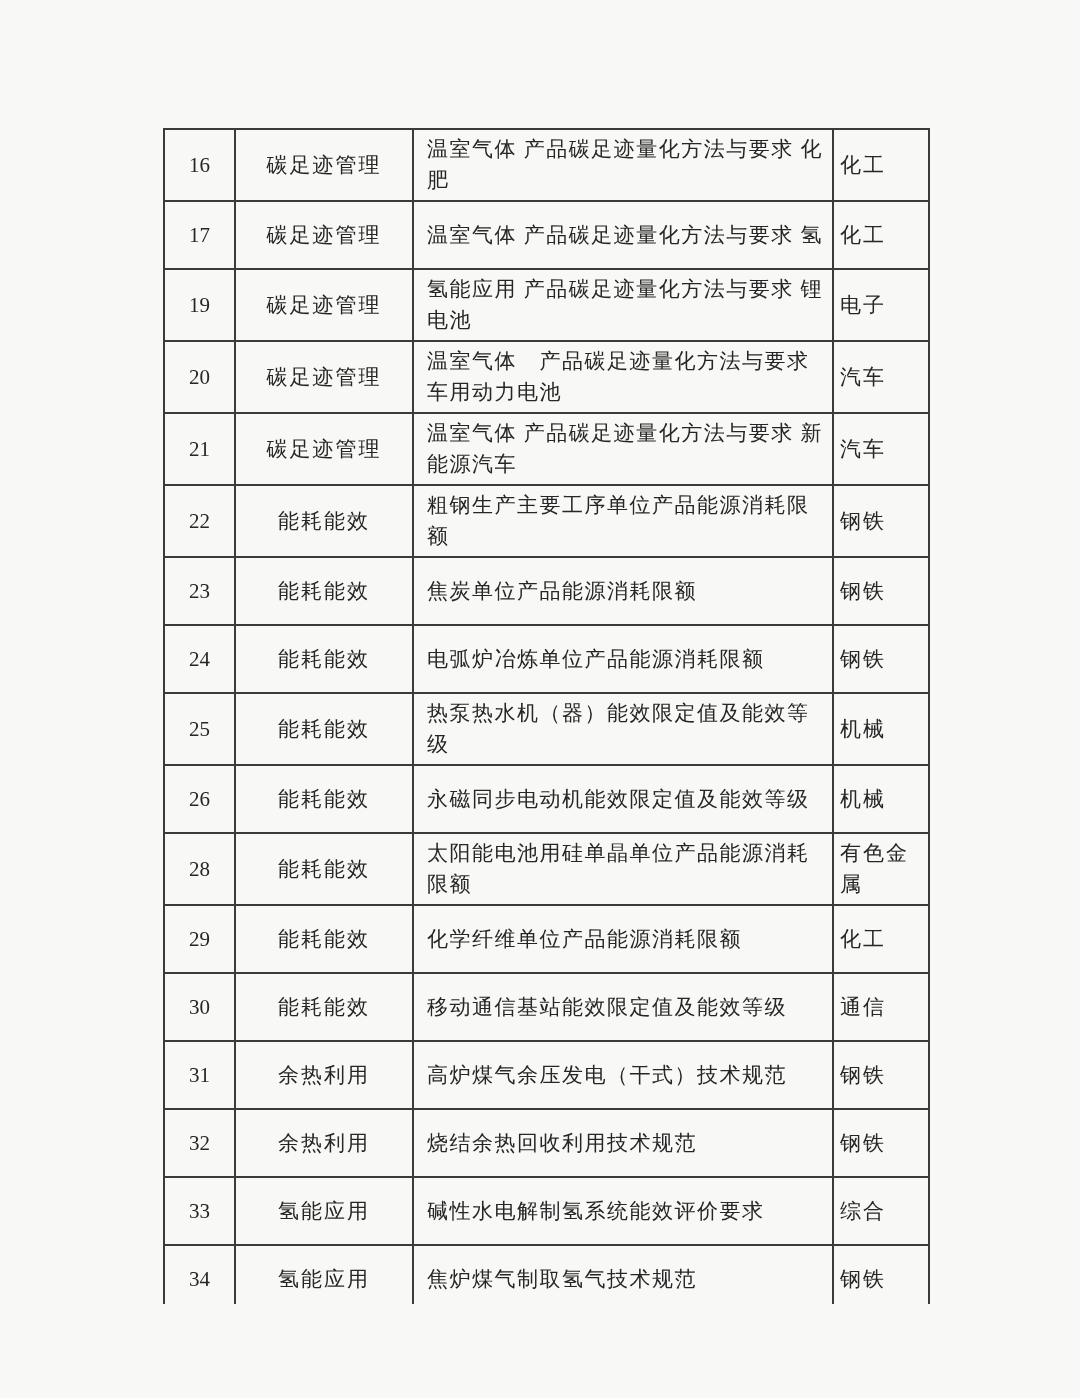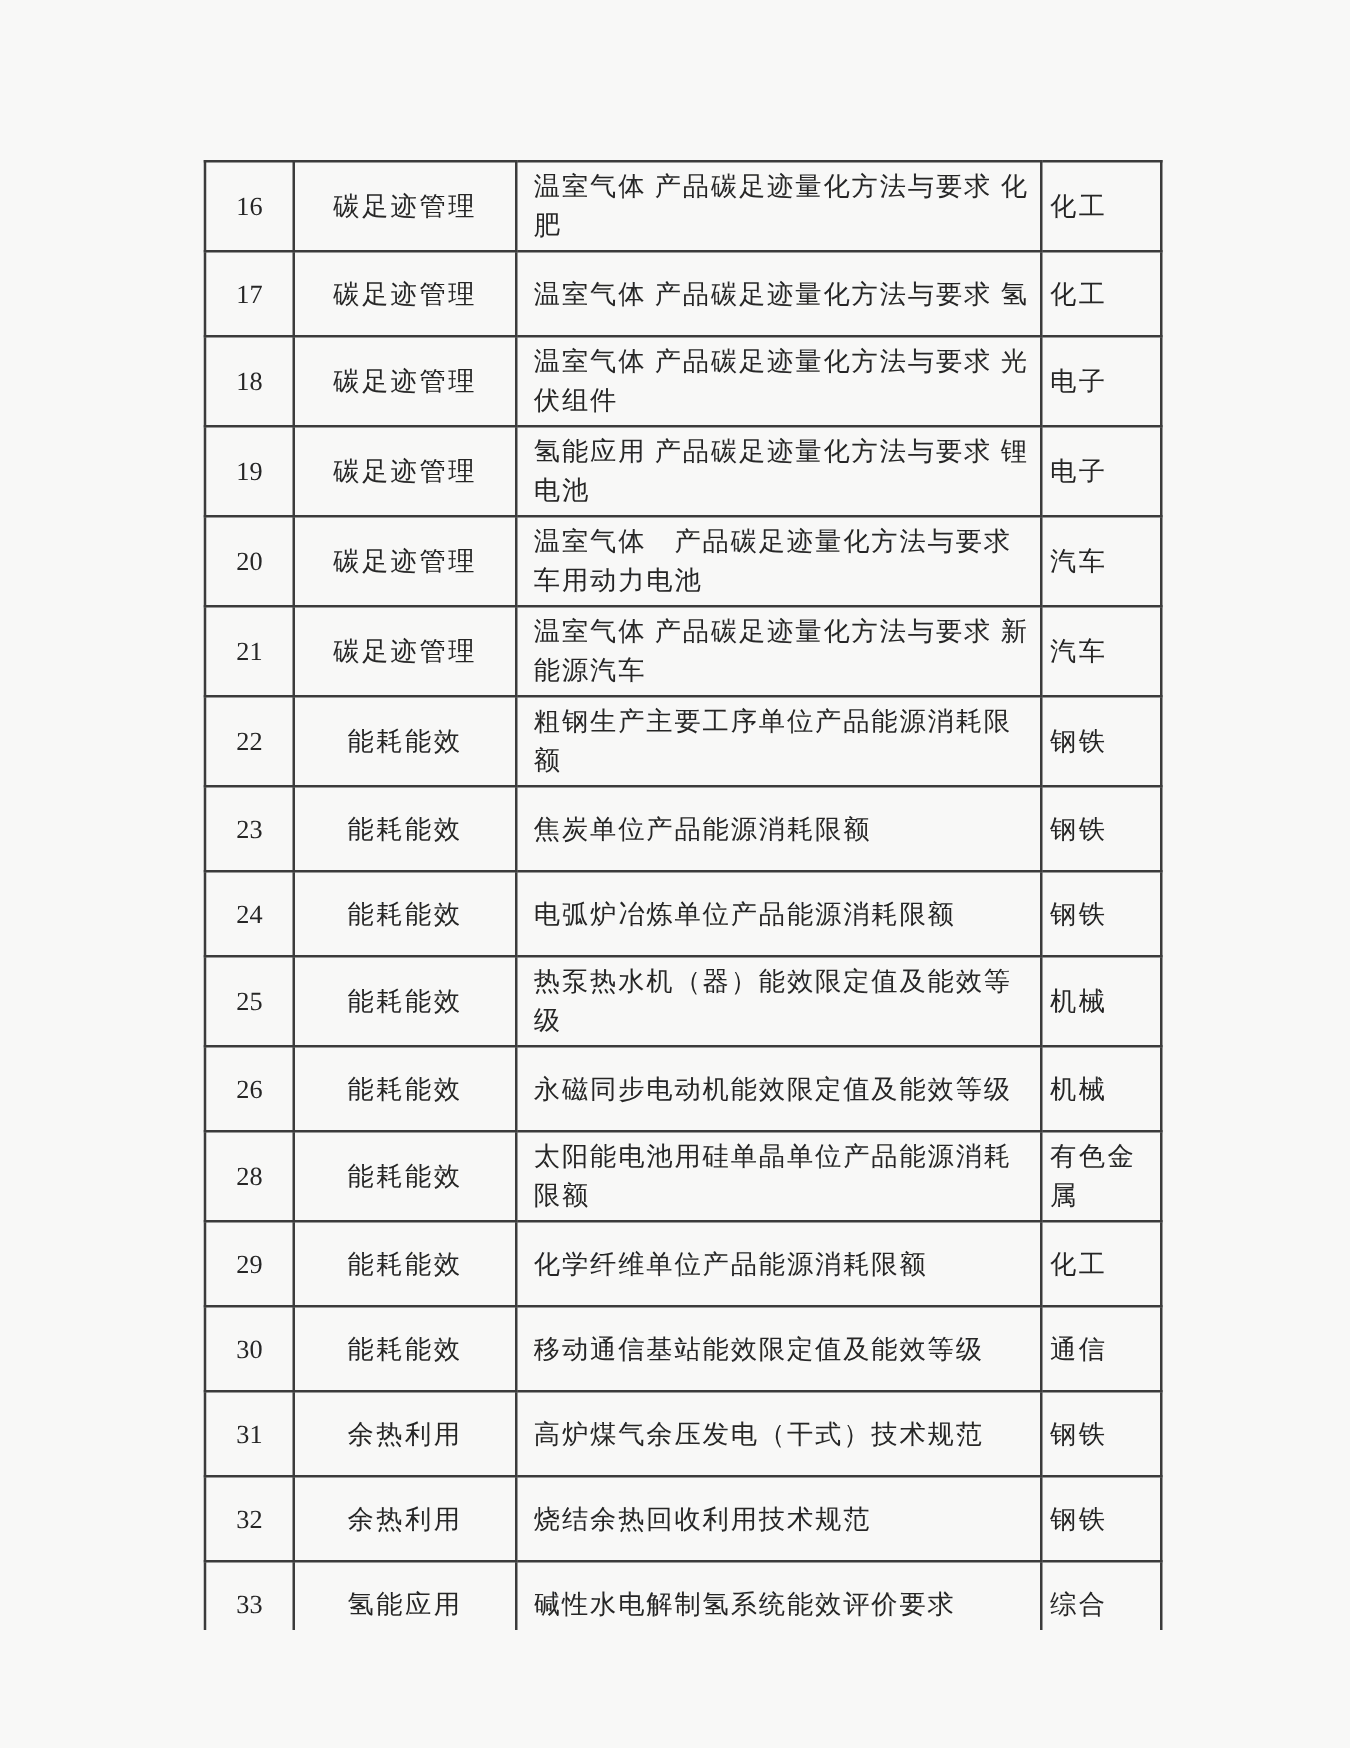--- a/index.html
+++ b/index.html
@@ -81,26 +81,20 @@
           <td class="col-no">16</td>
           <td class="col-category">碳足迹管理</td>
           <td class="col-name">温室气体 产品碳足迹量化方法与要求 化肥</td>
           <td class="col-industry">化工</td>
         </tr>
         <tr>
           <td class="col-no">17</td>
           <td class="col-category">碳足迹管理</td>
           <td class="col-name">温室气体 产品碳足迹量化方法与要求 氢</td>
           <td class="col-industry">化工</td>
-        </tr>
-        <tr>
-          <td class="col-no">18</td>
-          <td class="col-category">碳足迹管理</td>
-          <td class="col-name">温室气体 产品碳足迹量化方法与要求 光伏组件</td>
-          <td class="col-industry">电子</td>
         </tr>
         <tr>
           <td class="col-no">19</td>
           <td class="col-category">碳足迹管理</td>
           <td class="col-name">氢能应用 产品碳足迹量化方法与要求 锂电池</td>
           <td class="col-industry">电子</td>
         </tr>
         <tr>
           <td class="col-no">20</td>
           <td class="col-category">碳足迹管理</td>

